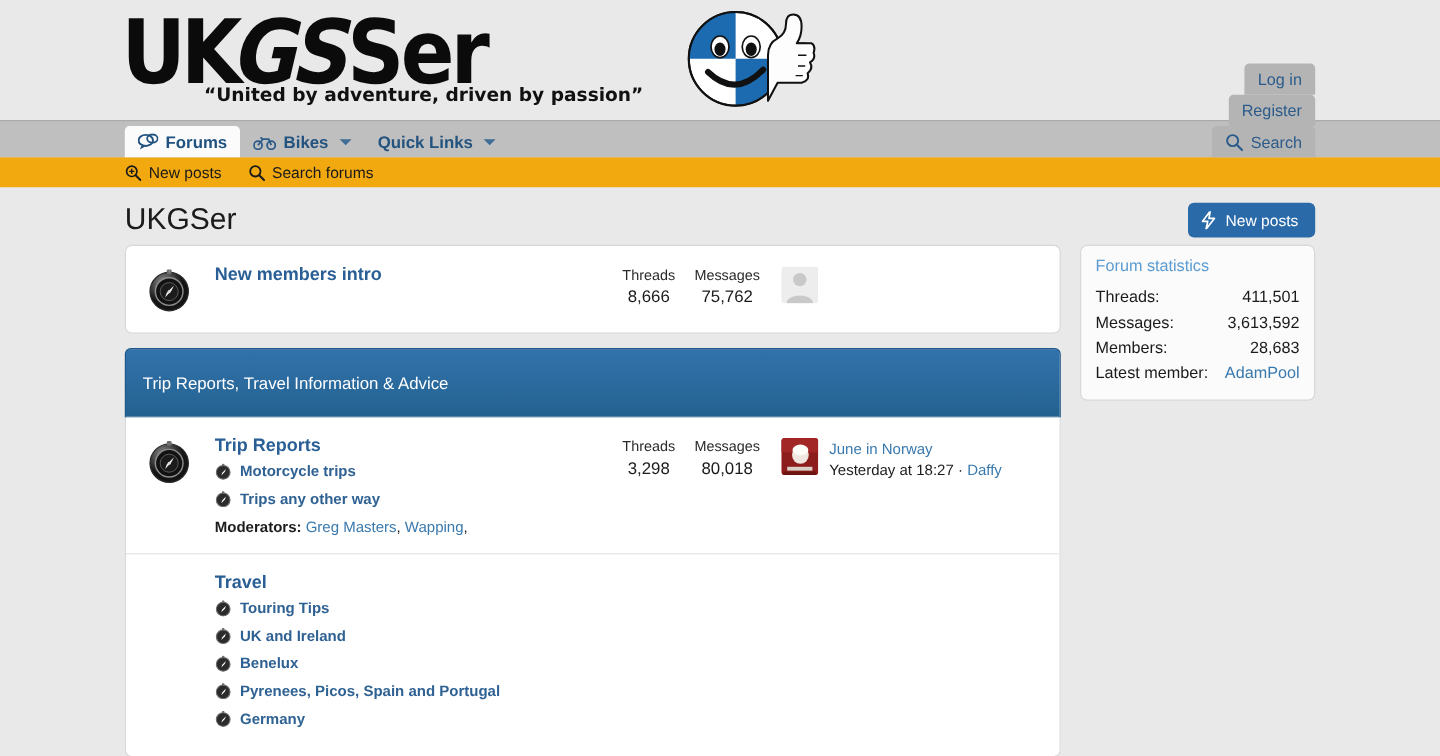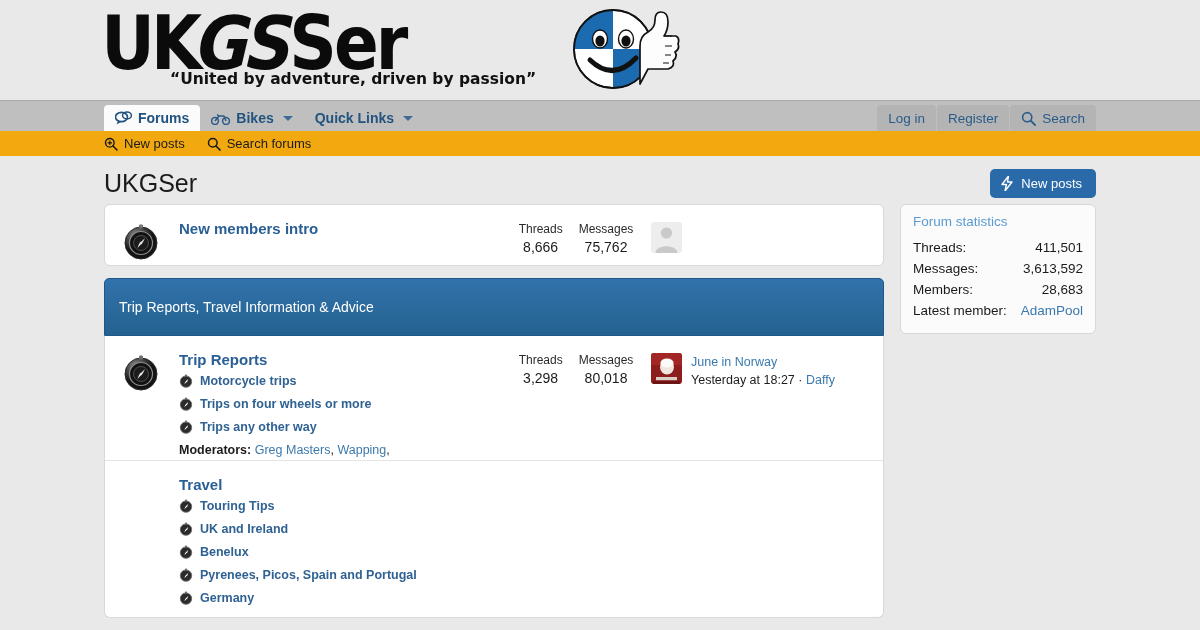--- a/index.html
+++ b/index.html
@@ -84,21 +84,21 @@
   .nav-tab .caret {
     width: 0; height: 0;
     border-left: 5px solid transparent;
     border-right: 5px solid transparent;
     border-top: 5px solid #3f6d96;
     margin-left: 3px;
   }
   .nav-right {
     position: absolute;
     right: 104px; bottom: 0;
-    display: flex; align-items: flex-end;
+    display: flex; align-items: flex-end; flex-direction: column;
   }
   .nav-right .nav-tab {
     background: #b4b4b4;
     border-radius: 4px 4px 0 0;
     font-weight: normal;
     font-size: 13.5px;
     margin-left: 1px;
     color: #2a5b8a;
   }
 
@@ -156,21 +156,21 @@
     border: 1px solid #d8d8d8;
     border-radius: 6px;
     overflow: hidden;
     margin-bottom: 12px;
   }
 
   
   .forum-row {
     display: flex;
     align-items: flex-start;
-    padding: 15px 14px 3px 16px;
+    padding: 15px 14px 15px 16px;
     gap: 0;
   }
   .forum-row + .forum-row { border-top: 1px solid #e4e4e4; }
   .f-icon { width: 54px; flex: none; padding-top: 2px; }
   .f-body { flex: 1; min-width: 0; padding-left: 4px; }
   .f-title {
     font-size: 15px; font-weight: bold; color: #2a5f96;
     margin: 0 0 2px 0; cursor: pointer;
   }
   .sub-list { margin: 6px 0 0 0; padding: 0; list-style: none; }
@@ -435,30 +435,20 @@
                   <span>Motorcycle trips</span>
                 </li>
                 <li>
                   <span>
                     <svg width="14" height="14" viewBox="0 0 14 14">
                         <circle cx="7" cy="7.6" r="5.7" fill="#2b2b2b" stroke="#6d6d6d" stroke-width="0.9"></circle>
                         <path d="M9.3 4.8 L6.2 8 L5.4 10.3 L8.4 7.2 Z" fill="#fff"></path>
                         <rect x="6" y="0.4" width="2" height="1.8" rx="0.6" fill="#6e6e6e"></rect>
                       </svg>
                   </span>
-                  <span>Trips on four wheels or more</span>
-                </li>
-                <li>
-                  <span>
-                    <svg width="14" height="14" viewBox="0 0 14 14">
-                        <circle cx="7" cy="7.6" r="5.7" fill="#2b2b2b" stroke="#6d6d6d" stroke-width="0.9"></circle>
-                        <path d="M9.3 4.8 L6.2 8 L5.4 10.3 L8.4 7.2 Z" fill="#fff"></path>
-                        <rect x="6" y="0.4" width="2" height="1.8" rx="0.6" fill="#6e6e6e"></rect>
-                      </svg>
-                  </span>
                   <span>Trips any other way</span>
                 </li>
               </ul>
               <div class="mods"><b>Moderators:</b> <a>Greg Masters</a>, <a>Wapping</a><span>,</span></div>
             </div>
             <div class="f-stats">
               <div class="stat">
                 <div class="stat-label">Threads</div>
                 <div class="stat-value">3,298</div>
               </div>

